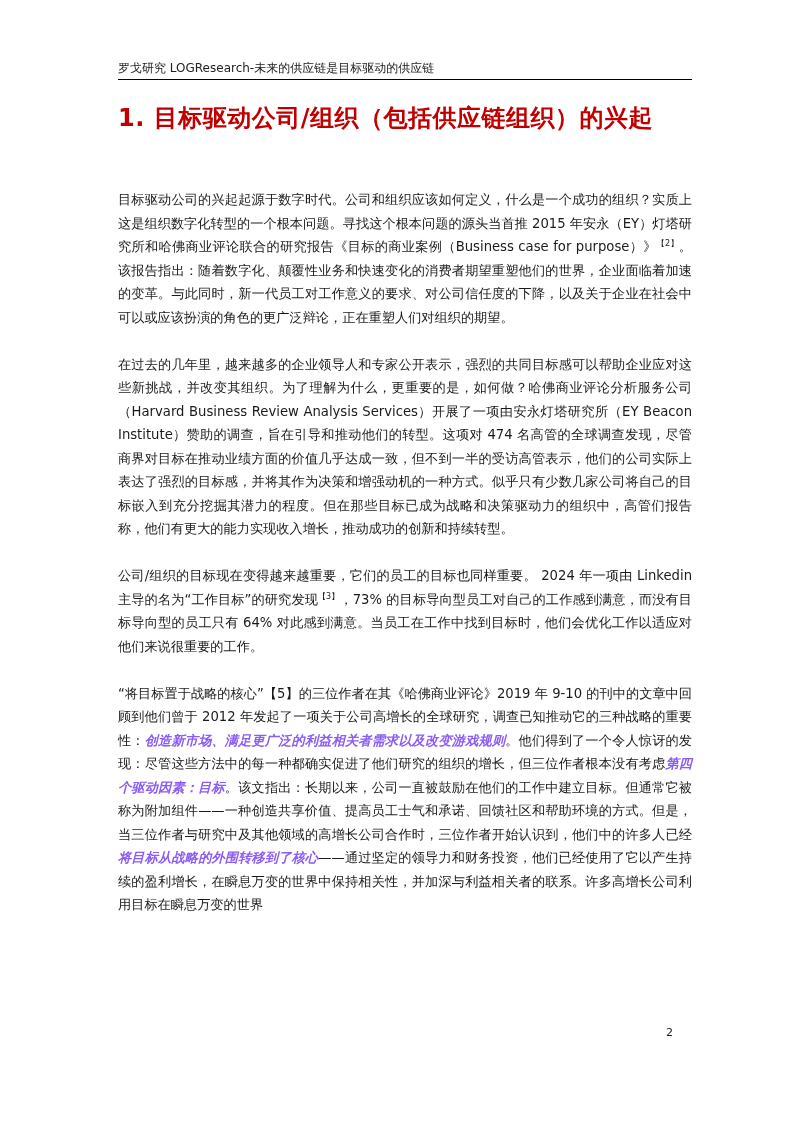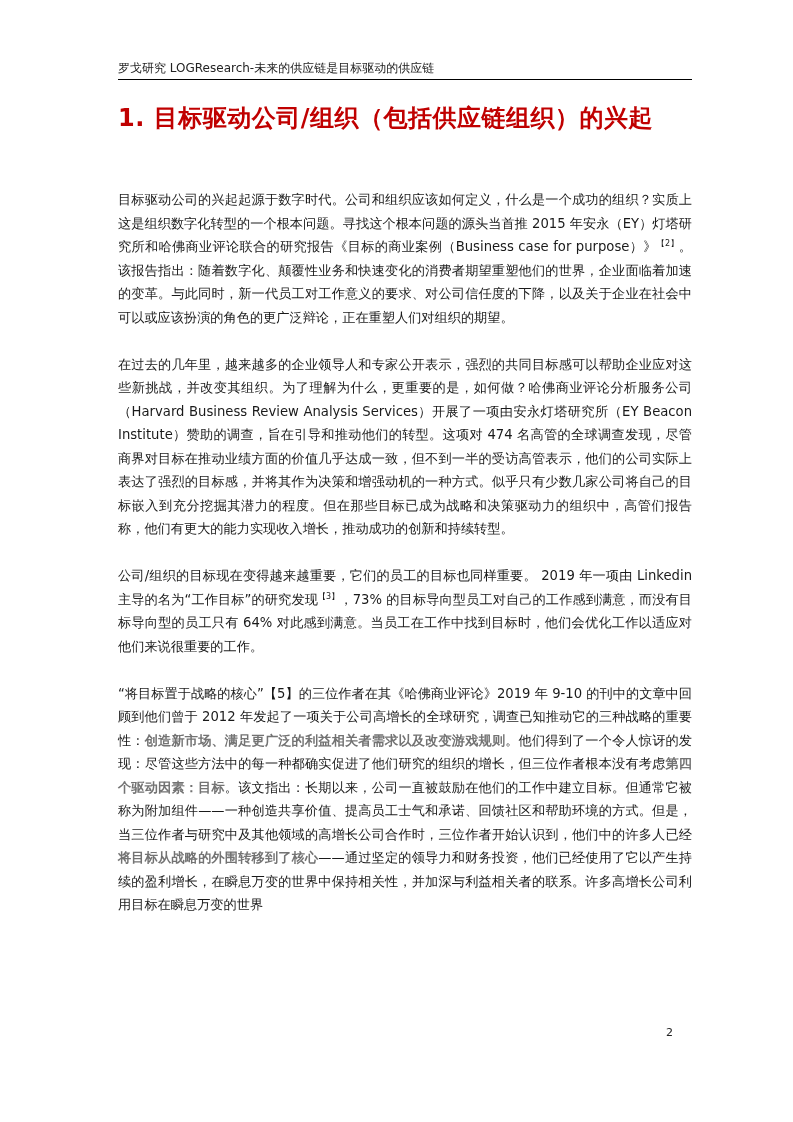--- a/index.html
+++ b/index.html
@@ -5,36 +5,36 @@
   html, body { margin: 0; padding: 0; background: #ffffff; }
   body { width: 793px; height: 1122px; position: relative; overflow: hidden;
          font-family: "DejaVu Sans", "Liberation Sans", sans-serif; color: #1a1a1a; }
   .header { position: absolute; left: 118px; top: 60px; width: 574px; text-align: left;
             font-size: 12px; color: #222; padding-bottom: 3px; border-bottom: 1px solid #000; line-height: 16px; }
   .title { position: absolute; left: 118px; top: 104px; width: 580px;
            font-size: 24px; font-weight: bold; color: #c00000; line-height: 28px; letter-spacing: 0.5px; }
   .content { position: absolute; left: 118px; top: 152px; width: 574px;
              font-size: 13.2px; line-height: 23.5px; text-align: justify; margin-top: 36px; }
   .content p { margin: 0 0 23.5px 0; }
-  .hl { color: #737373; font-weight: bold; }
+  .hl { color: #8b5cf6; font-weight: bold; font-style: italic; }
   sup { font-size: 8px; line-height: 0; vertical-align: 5px; }
   .page-num { position: absolute; left: 666px; top: 1026px; font-size: 11px; color: #222; }
 </style>
 </head>
 <body>
 
 <div class="header">罗戈研究 LOGResearch-未来的供应链是目标驱动的供应链</div>
 
 <div class="title">1. 目标驱动公司/组织（包括供应链组织）的兴起</div>
 
 <div class="content">
   <p><span>目标驱动公司的兴起起源于数字时代。公司和组织应该如何定义，什么是一个成功的组织？实质上这是组织数字化转型的一个根本问题。寻找这个根本问题的源头当首推 2015 年安永（EY）灯塔研究所和哈佛商业评论联合的研究报告《目标的商业案例（Business case for purpose）》</span><sup>【2】</sup><span>。该报告指出：随着数字化、颠覆性业务和快速变化的消费者期望重塑他们的世界，企业面临着加速的变革。与此同时，新一代员工对工作意义的要求、对公司信任度的下降，以及关于企业在社会中可以或应该扮演的角色的更广泛辩论，正在重塑人们对组织的期望。</span></p>
 
   <p>在过去的几年里，越来越多的企业领导人和专家公开表示，强烈的共同目标感可以帮助企业应对这些新挑战，并改变其组织。为了理解为什么，更重要的是，如何做？哈佛商业评论分析服务公司（Harvard Business Review Analysis Services）开展了一项由安永灯塔研究所（EY Beacon Institute）赞助的调查，旨在引导和推动他们的转型。这项对 474 名高管的全球调查发现，尽管商界对目标在推动业绩方面的价值几乎达成一致，但不到一半的受访高管表示，他们的公司实际上表达了强烈的目标感，并将其作为决策和增强动机的一种方式。似乎只有少数几家公司将自己的目标嵌入到充分挖掘其潜力的程度。但在那些目标已成为战略和决策驱动力的组织中，高管们报告称，他们有更大的能力实现收入增长，推动成功的创新和持续转型。</p>
 
-  <p><span>公司/组织的目标现在变得越来越重要，它们的员工的目标也同样重要。 2019 年一项由 Linkedin 主导的名为“工作目标”的研究发现</span><sup>【3】</sup><span>，73% 的目标导向型员工对自己的工作感到满意，而没有目标导向型的员工只有 64% 对此感到满意。当员工在工作中找到目标时，他们会优化工作以适应对他们来说很重要的工作。</span></p>
+  <p><span>公司/组织的目标现在变得越来越重要，它们的员工的目标也同样重要。 2024 年一项由 Linkedin 主导的名为“工作目标”的研究发现</span><sup>【3】</sup><span>，73% 的目标导向型员工对自己的工作感到满意，而没有目标导向型的员工只有 64% 对此感到满意。当员工在工作中找到目标时，他们会优化工作以适应对他们来说很重要的工作。</span></p>
 
 
 
   <p><span>“将目标置于战略的核心”【5】的三位作者在其《哈佛商业评论》2019 年 9-10 的刊中的文章中回顾到他们曾于 2012 年发起了一项关于公司高增长的全球研究，调查已知推动它的三种战略的重要性：</span><span class="hl">创造新市场、满足更广泛的利益相关者需求以及改变游戏规则</span><span>。他们得到了一个令人惊讶的发现：尽管这些方法中的每一种都确实促进了他们研究的组织的增长，但三位作者根本没有考虑</span><span class="hl">第四个驱动因素：目标</span><span>。该文指出：长期以来，公司一直被鼓励在他们的工作中建立目标。但通常它被称为附加组件——一种创造共享价值、提高员工士气和承诺、回馈社区和帮助环境的方式。但是，当三位作者与研究中及其他领域的高增长公司合作时，三位作者开始认识到，他们中的许多人已经</span><span class="hl">将目标从战略的外围转移到了核心</span><span>——通过坚定的领导力和财务投资，他们已经使用了它以产生持续的盈利增长，在瞬息万变的世界中保持相关性，并加深与利益相关者的联系。许多高增长公司利用目标在瞬息万变的世界</span></p>
 </div>
 
 <div class="page-num">2</div>
 
 </body></html>

